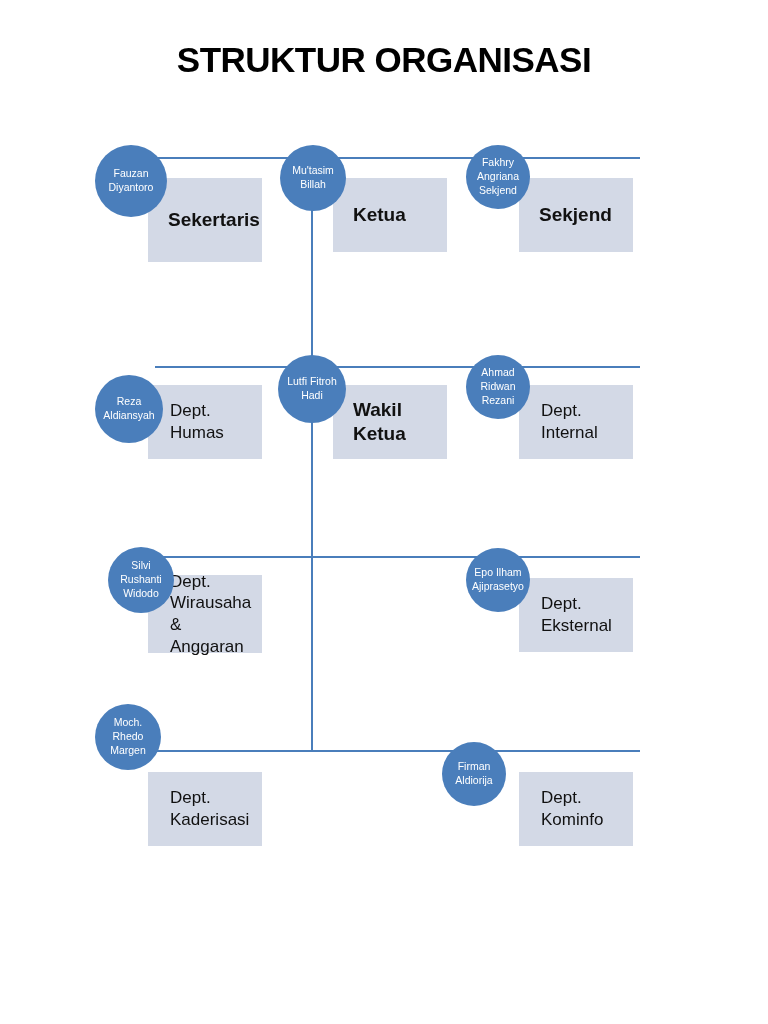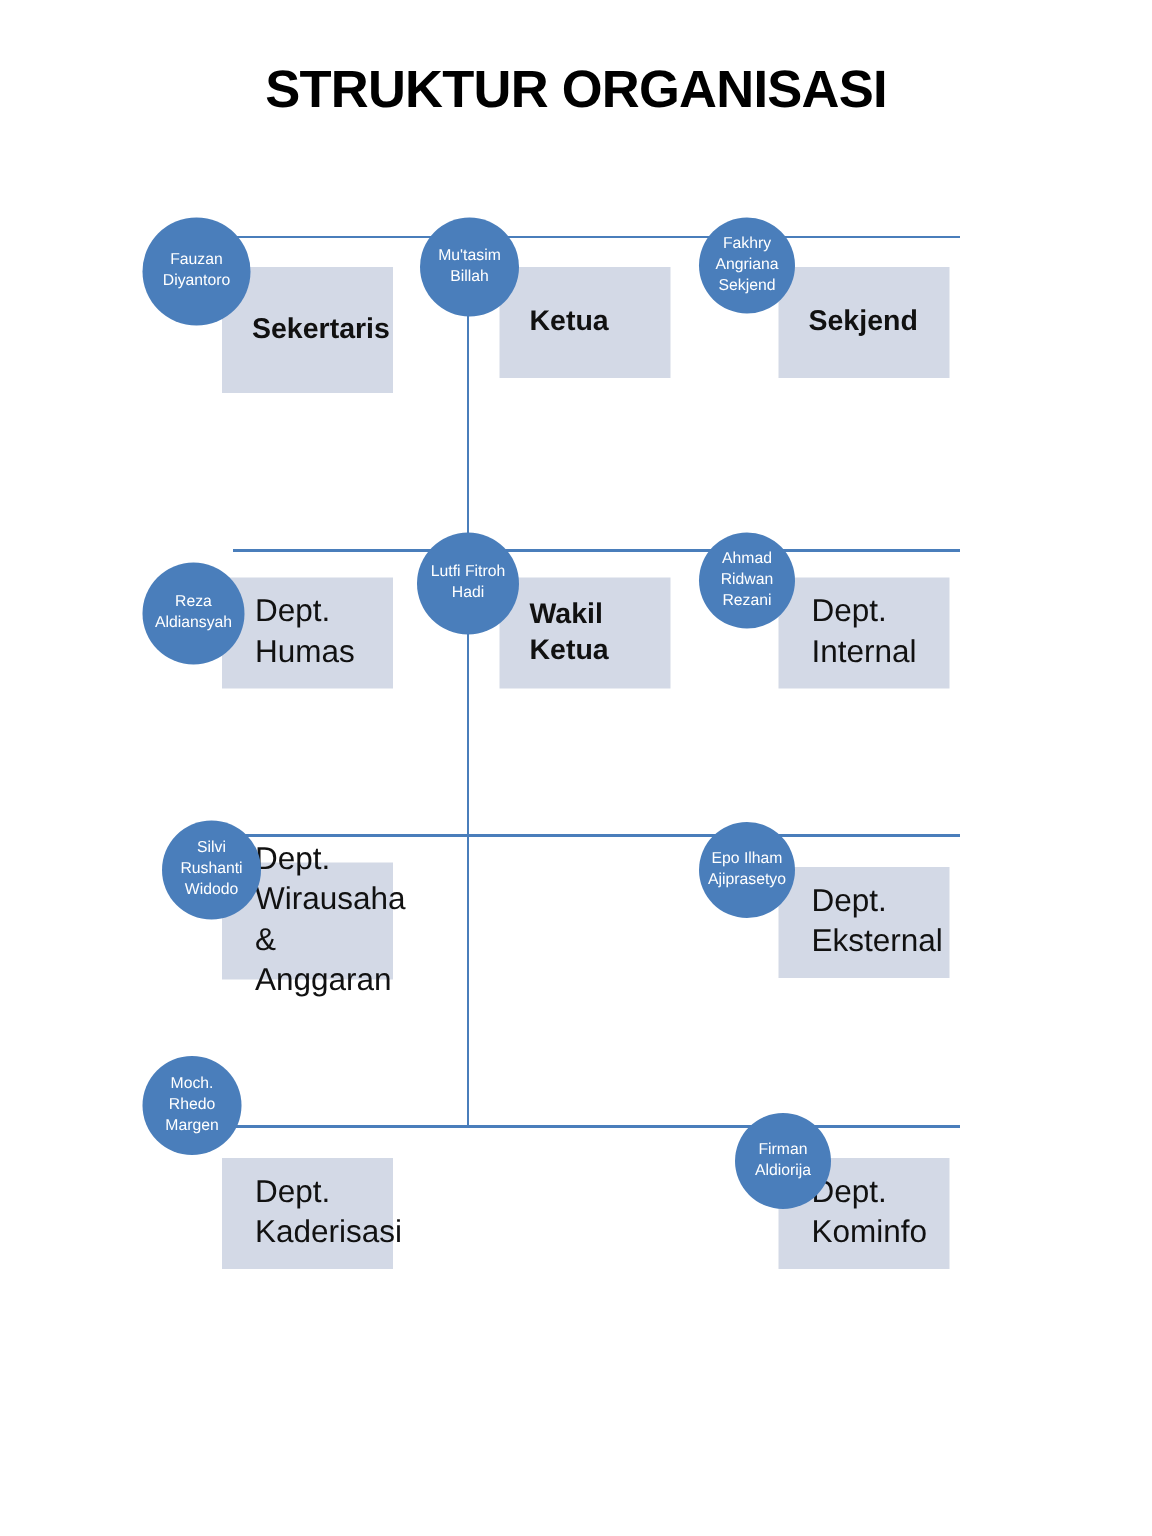--- a/index.html
+++ b/index.html
@@ -51,21 +51,21 @@
     position: absolute;
     background: #D3D9E6;
     box-sizing: border-box;
     display: flex;
     align-items: center;
   }
   .node-box-label {
     display: block;
     padding-left: 22px;
     padding-right: 8px;
-    font-size: 21px;
+    font-size: 17px;
     line-height: 1.28;
     color: #111111;
     white-space: pre-line;
     font-family: "Liberation Sans", sans-serif;
   }
   .node-box.lead .node-box-label {
     font-weight: bold;
     font-size: 19px;
     padding-left: 20px;
   }
@@ -209,19 +209,19 @@
 Rhedo
 Margen</span>
     </div>
   </div>
 
   <div class="node">
     <div class="node-box" style="left:519px; top:772px; width:114px; height:74px;">
       <span class="node-box-label">Dept.
 Kominfo</span>
     </div>
-    <div class="node-circle" style="left:490px; top:742px; width:64px; height:64px;">
+    <div class="node-circle" style="left:442px; top:742px; width:64px; height:64px;">
       <span class="node-circle-label">Firman
 Aldiorija</span>
     </div>
   </div>
 
 </div>
 
 </body></html>

